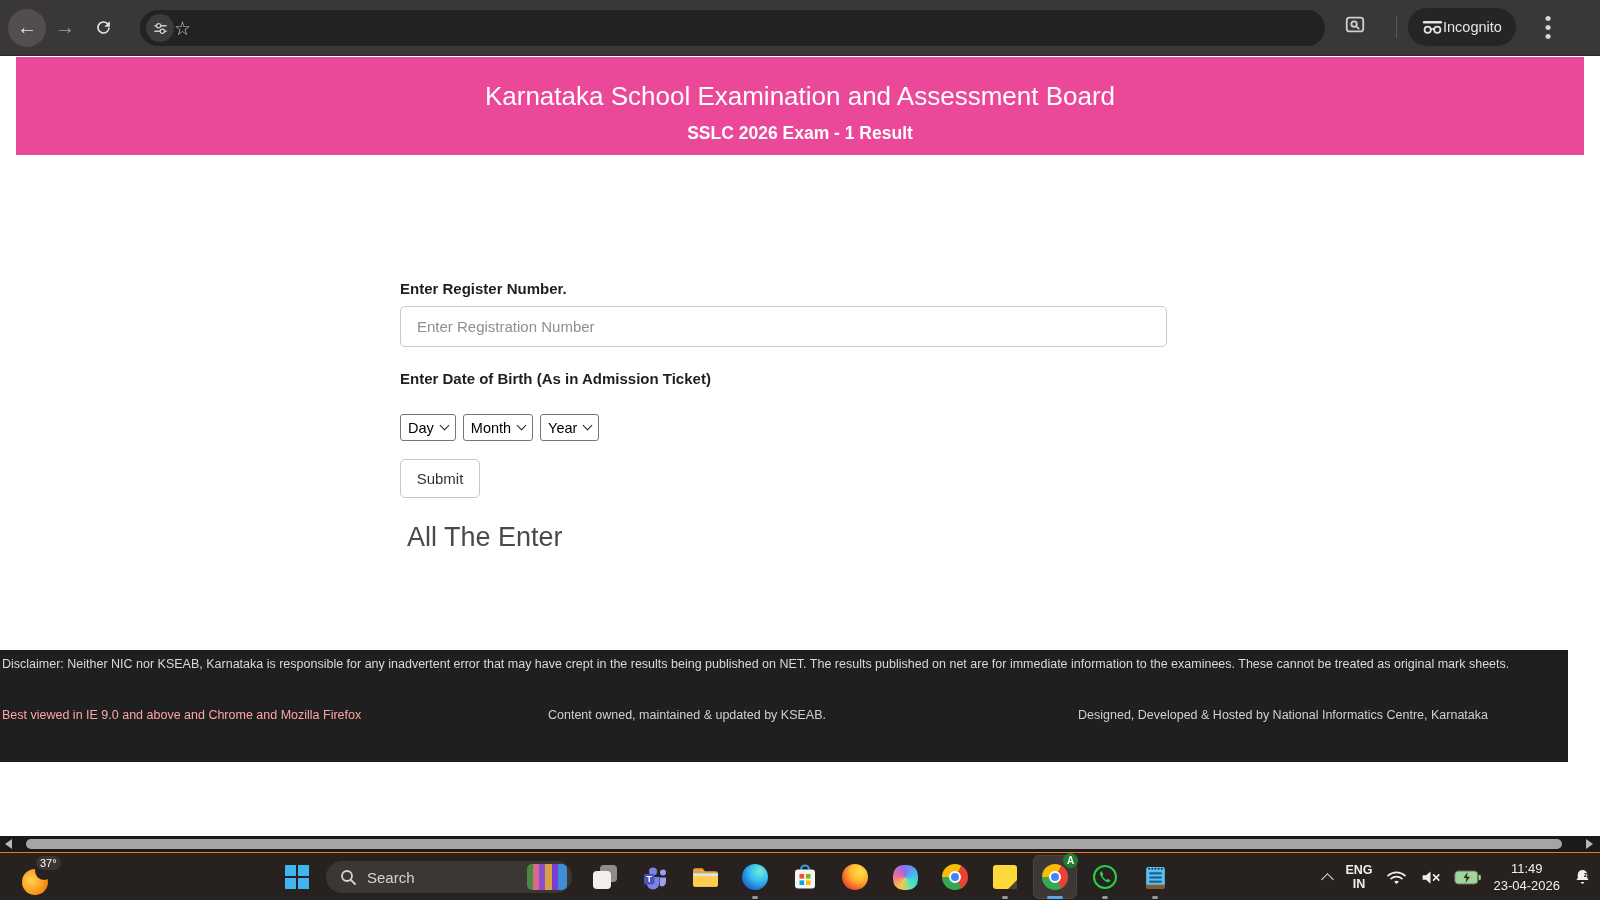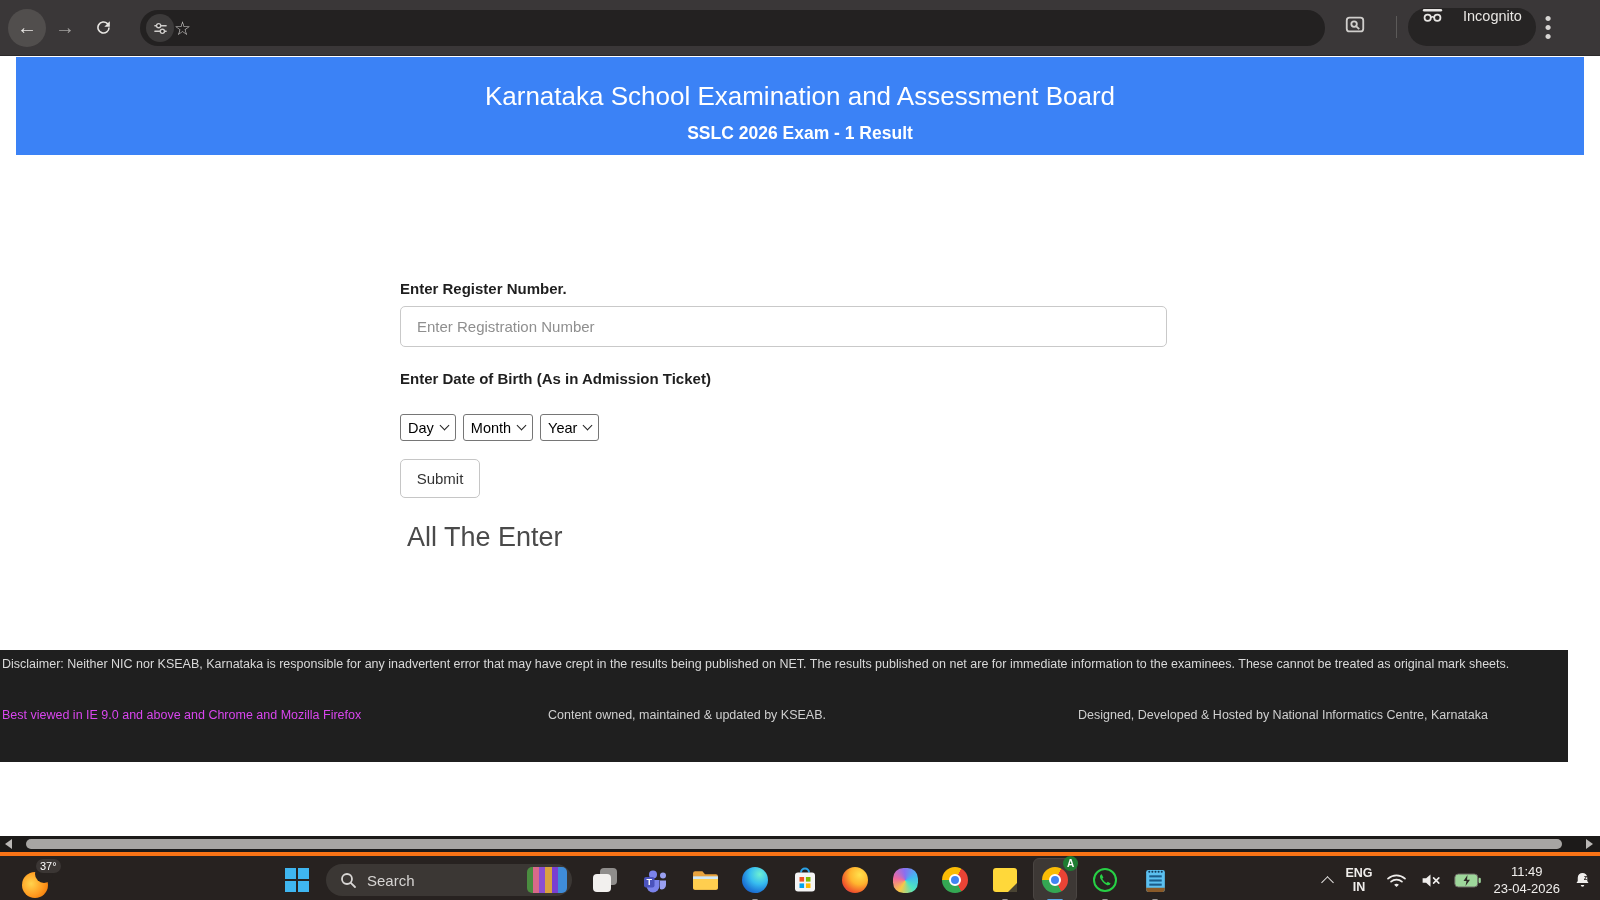--- a/index.html
+++ b/index.html
@@ -17,29 +17,29 @@
   .omnibox { position:absolute; left:140px; top:10px; width:1185px; height:36px;
     border-radius:18px; background:#232121; display:flex; align-items:center; }
   .site-chip { width:28px; height:28px; border-radius:50%; background:#3c3a3a;
     display:flex; align-items:center; justify-content:center; margin-left:6px; }
   .url-text { color:#e8e6e3; font-size:15.5px; margin-left:10px; flex:1; white-space:nowrap;
     overflow:hidden; }
   .star { color:#d0cecc; font-size:19px; margin-right:14px; }
   .tab-search { position:absolute; left:1344px; top:14px; }
   .tb-sep { position:absolute; left:1396px; top:16px; width:1px; height:22px; background:#5c5a59; }
   .incognito-pill { position:absolute; left:1408px; top:8px; height:38px; padding:0 14px;
-    border-radius:19px; background:#262424; display:flex; gap:20px; }
+    border-radius:19px; background:#262424; display:flex; align-items:center; gap:0; }
   .incognito-pill span { color:#e8e6e3; font-size:14.5px; }
   .kebab { position:absolute; left:1538px; top:14px; color:#d8d6d4; font-size:19px;
     letter-spacing:0; line-height:9px; text-align:center; width:20px; }
 
   
   .page { position:absolute; top:56px; left:0; width:1600px; height:780px; background:#fff; }
   .banner { position:absolute; top:1px; left:16px; width:1568px; height:98px;
-    background:#3b82f6; color:#fff; text-align:center; }
+    background:#ec4899; color:#fff; text-align:center; }
   .banner-title { font-size:26px; padding-top:24px; }
   .banner-sub { font-size:17.5px; font-weight:bold; margin-top:11px; }
 
   .fld-label { position:absolute; left:400px; font-size:15px; font-weight:bold; color:#1f1f1f; }
   .lbl-reg { top:224px; }
   .lbl-dob { top:314px; }
   .reg-input { position:absolute; left:400px; top:250px; width:767px; height:41px;
     border:1px solid #c9c9c9; border-radius:5px; padding:0 16px; font-size:15px;
     color:#333; outline:none; font-family:"Liberation Sans",sans-serif; }
   .reg-input::placeholder { color:#8f8f8f; }
@@ -50,38 +50,38 @@
   .sel .chev { width:7px; height:7px; border-right:1.8px solid #222; border-bottom:1.8px solid #222;
     transform:rotate(45deg); margin-top:-4px; }
   .submit-btn { position:absolute; left:400px; top:403px; width:80px; height:39px;
     background:#fff; border:1px solid #c6c6c6; border-radius:5px; font-size:15px; color:#333;
     font-family:"Liberation Sans",sans-serif; }
   .wish { position:absolute; left:407px; top:466px; font-size:27px; color:#4a4a4a; }
 
   .black-band { position:absolute; top:594px; left:0; width:1568px; height:112px;
     background:#1f1f1f; color:#d9d9d9; font-size:12.5px; }
   .disclaimer { position:absolute; left:2px; top:4px; width:1560px; line-height:21px; }
-  .credit-left { position:absolute; left:2px; top:58px; color:#d946ef; }
+  .credit-left { position:absolute; left:2px; top:58px; color:#fca5a5; }
   .credit-center { position:absolute; left:524px; top:58px; color:#cfcfcf;margin-left:24px; }
   .credit-right { position:absolute; right:80px; top:58px; color:#cfcfcf; }
 
   
   .hscroll { position:absolute; top:836px; left:0; width:1600px; height:16px; background:#1c1a19; }
   .hs-left { position:absolute; left:5px; top:3px; width:0; height:0;
     border-top:5px solid transparent; border-bottom:5px solid transparent;
     border-right:7px solid #b9b7b5; }
   .hs-right { position:absolute; right:7px; top:3px; width:0; height:0;
     border-top:5px solid transparent; border-bottom:5px solid transparent;
     border-left:7px solid #b9b7b5; }
   .hs-thumb { position:absolute; left:26px; right:38px; top:3px; height:10px;
     border-radius:5px; background:#a7a5a3; }
 
   
   .taskbar { position:absolute; top:852px; left:0; width:1600px; height:48px;
-    background:#272220; border-top:4px solid #f97316; }
+    background:#272220; border-top:1px solid #f97316; }
   .weather { position:absolute; left:20px; top:6px; width:46px; height:38px; }
   .sun { position:absolute; left:2px; top:10px; width:26px; height:26px; border-radius:50%;
     background:radial-gradient(circle at 35% 45%, #ffd34d 0%, #ff9a1f 55%, #e66a00 100%); }
   .sun::after { content:""; position:absolute; right:-5px; top:-7px; width:18px; height:18px;
     border-radius:50%; background:#272220; }
   .temp-badge { position:absolute; left:16px; top:-3px; background:#3b3634; color:#fff;
     font-size:11px; padding:1px 4px; border-radius:8px; }
 
   .tb-center { position:absolute; left:276px; top:0; height:48px; display:flex; align-items:center; }
   .tb-btn { width:50px; height:48px; display:flex; align-items:center; justify-content:center;

